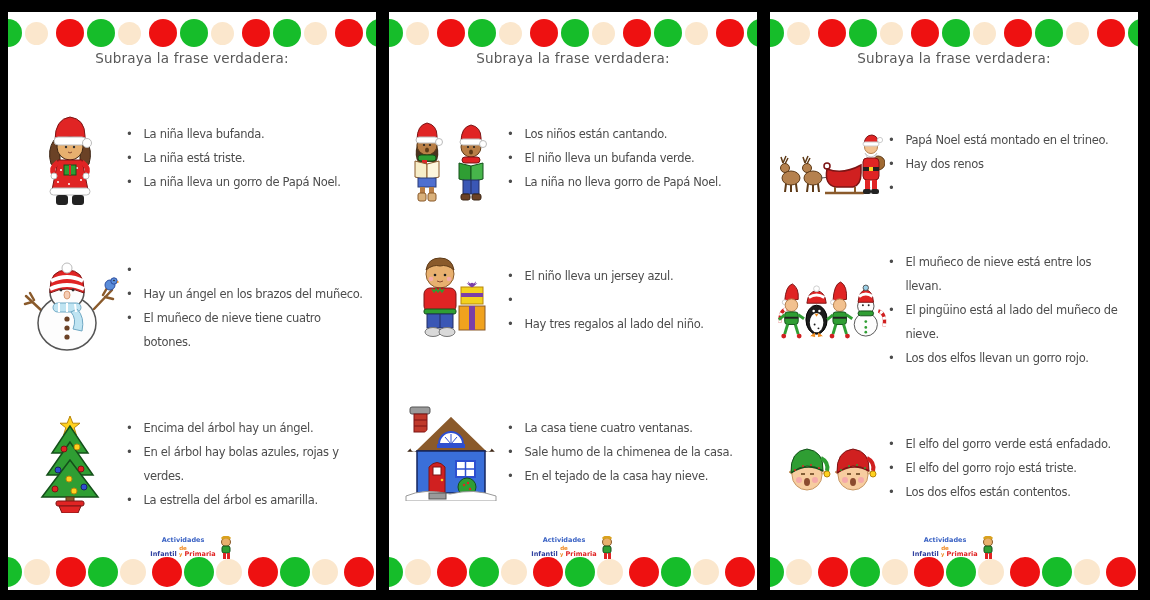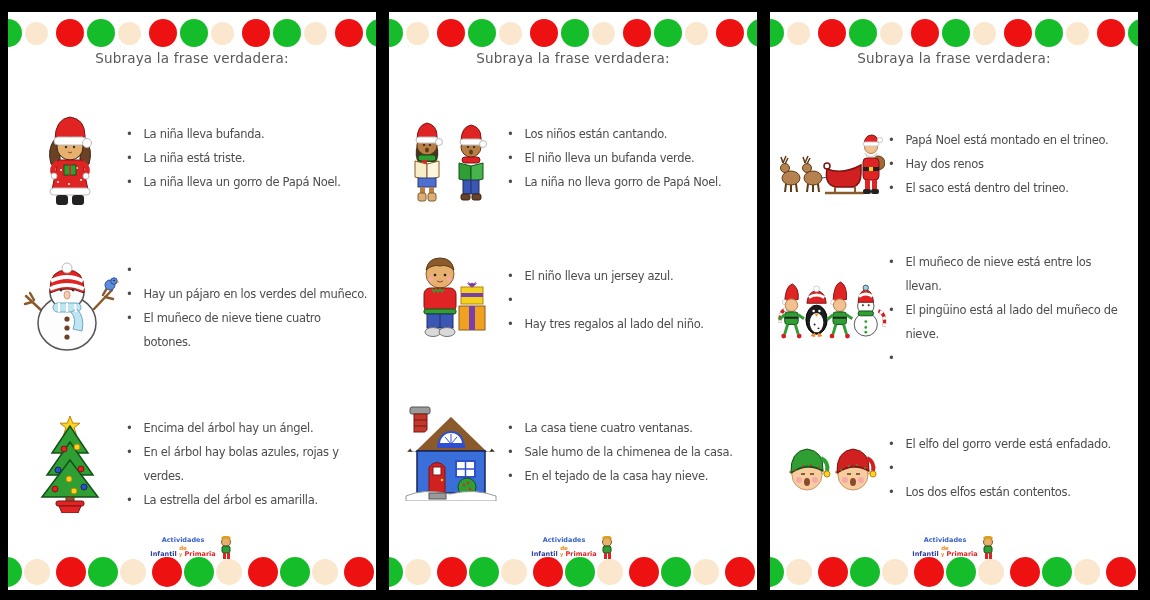--- a/index.html
+++ b/index.html
@@ -144,21 +144,21 @@
         <path d="M96,22 L99,23 L96,24 Z" fill="#f08c1e"></path>
         <circle cx="93" cy="21.5" r="0.8" fill="#222"></circle>
       </svg>
     </div>
     <ul class="sentences">
       <li>
           <span class="b">•</span>
         </li>
       <li>
           <span class="b">•</span>
-          <span>Hay un pájaro en los verdes del muñeco.</span>
+          <span>Hay un ángel en los brazos del muñeco.</span>
         </li>
       <li>
           <span class="b">•</span>
           <span>El muñeco de nieve tiene cuatro botones.</span>
         </li>
     </ul>
   </div>
 
   <div class="section" style="top:396px">
     <div class="img-slot">
@@ -479,21 +479,20 @@
       <li>
           <span class="b">•</span>
           <span>Papá Noel está montado en el trineo.</span>
         </li>
       <li>
           <span class="b">•</span>
           <span>Hay dos renos</span>
         </li>
       <li>
           <span class="b">•</span>
-          <span>El saco está dentro del trineo.</span>
         </li>
     </ul>
   </div>
 
   <div class="section" style="top:238px">
     <div class="img-slot">
       <svg width="116" height="70" viewBox="0 0 116 70">
 
         <path d="M4,48 Q4,34 12,34" stroke="#d02020" stroke-width="3.5" fill="none"></path>
         <path d="M4,48 Q4,34 12,34" stroke="#fff" stroke-width="3.5" fill="none" stroke-dasharray="3,4"></path>
@@ -553,20 +552,21 @@
       <li>
           <span class="b">•</span>
           <span>El muñeco de nieve está entre los llevan.</span>
         </li>
       <li>
           <span class="b">•</span>
           <span>El pingüino está al lado del muñeco de nieve.</span>
         </li>
       <li>
           <span class="b">•</span>
+          <span>Los dos elfos llevan un gorro rojo.</span>
         </li>
     </ul>
   </div>
 
   <div class="section" style="top:400px">
     <div class="img-slot">
       <svg width="98" height="60" viewBox="0 0 98 60">
 
         <polygon points="6,34 14,30 14,40" fill="#f7cda0" stroke="#c79764"></polygon>
         <polygon points="42,34 34,30 34,40" fill="#f7cda0" stroke="#c79764"></polygon>
@@ -603,20 +603,21 @@
         <ellipse cx="70" cy="44" rx="3" ry="4" fill="#8a4a2e"></ellipse>
       </svg>
     </div>
     <ul class="sentences">
       <li>
           <span class="b">•</span>
           <span>El elfo del gorro verde está enfadado.</span>
         </li>
       <li>
           <span class="b">•</span>
+          <span>El elfo del gorro rojo está triste.</span>
         </li>
       <li>
           <span class="b">•</span>
           <span>Los dos elfos están contentos.</span>
         </li>
     </ul>
   </div>
 
   <div class="logo">
     <div class="logo-text">

